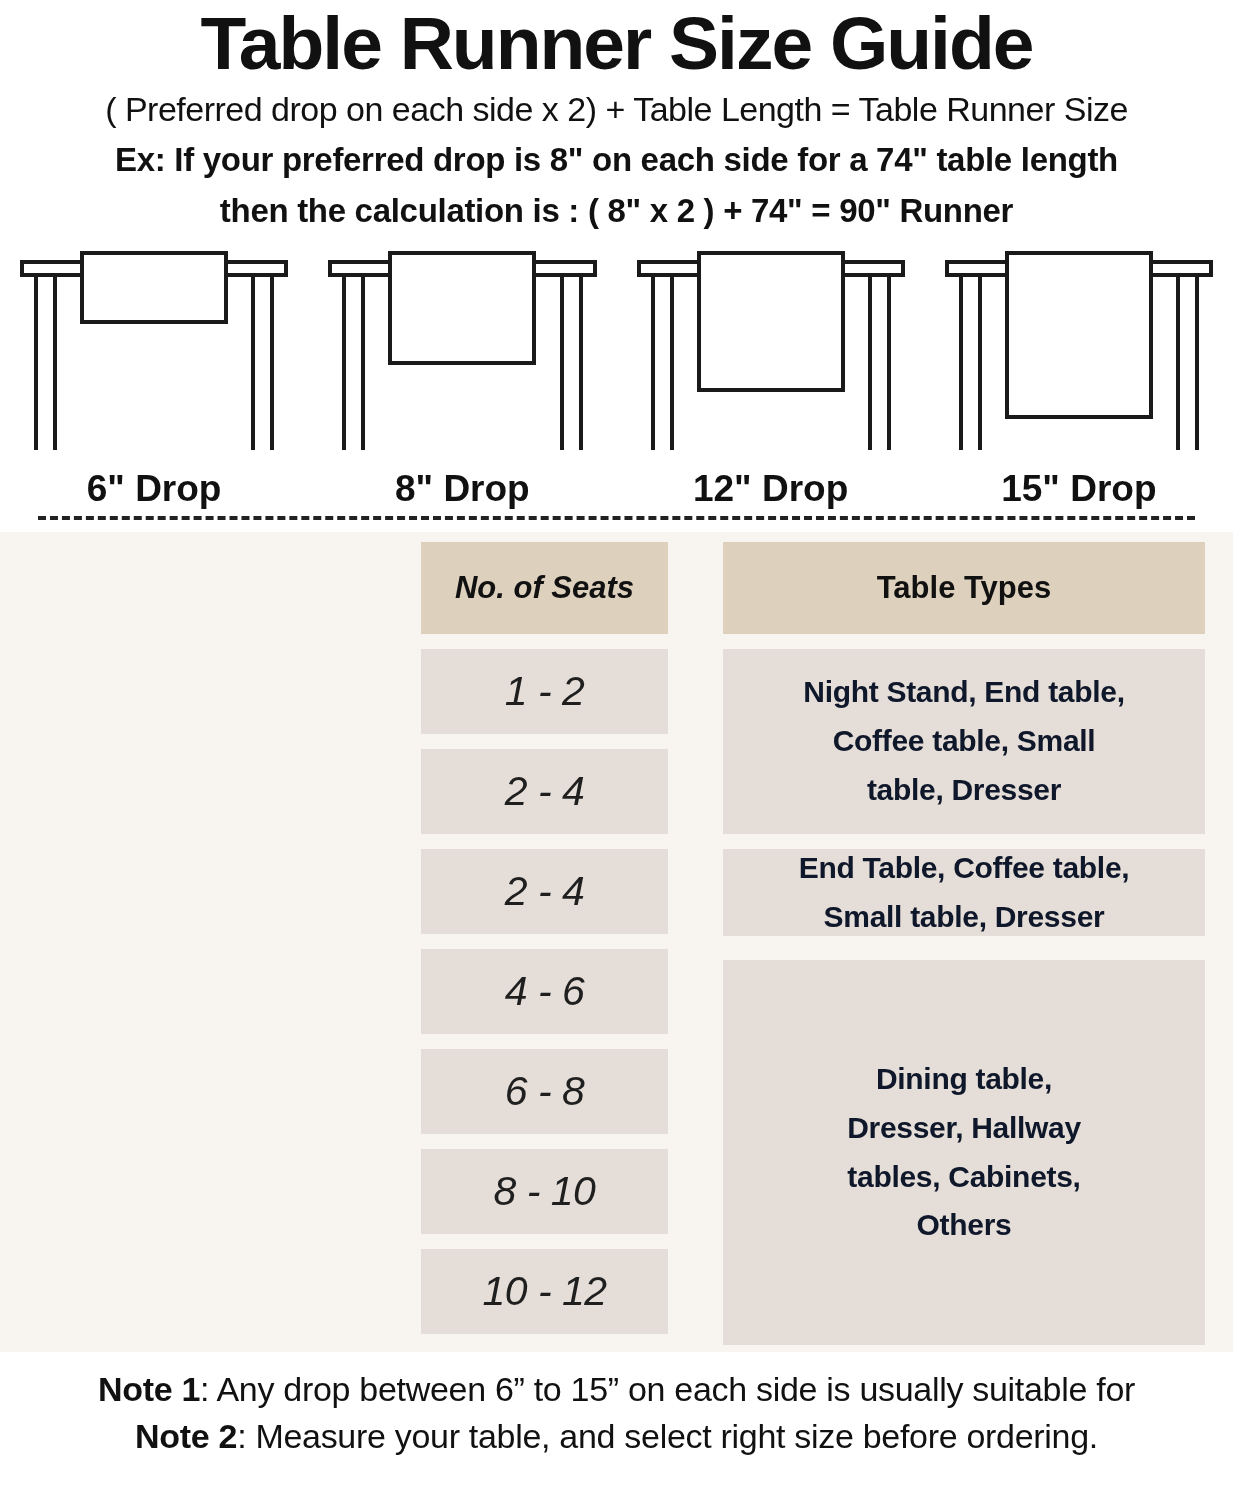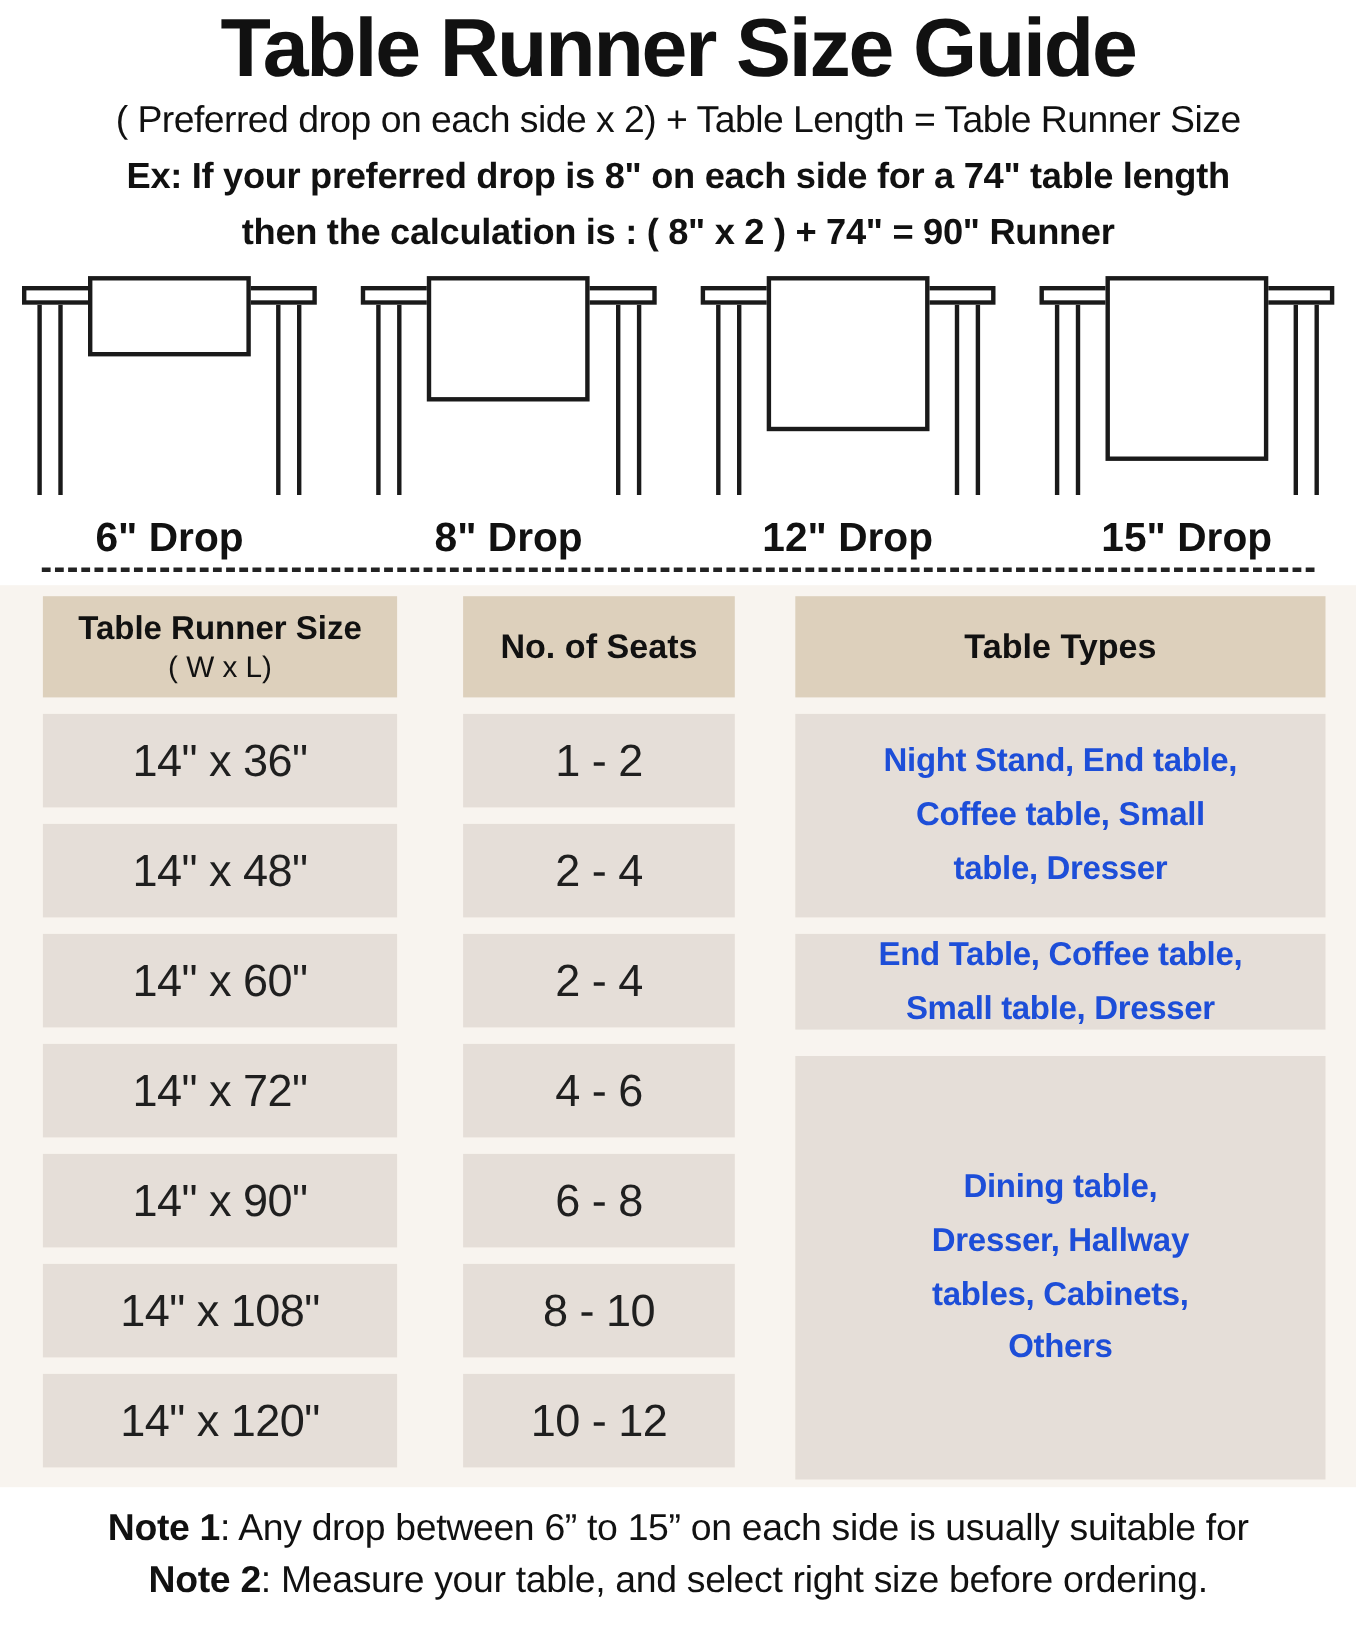--- a/index.html
+++ b/index.html
@@ -38,33 +38,33 @@
   .d12 .runner{height:133px}
   .d15 .runner{height:160px}
   
   .drop-labels{display:flex;height:38px;margin-top:2px;}
   .drop-label{flex:1;text-align:center;font-weight:700;font-size:37px;line-height:1.0;}
   .dashed{border:0;border-top:4px dashed #222;margin:8px 38px 0 38px;}
   
   .size-section{position:relative;margin-top:12px;height:820px;background:#f8f4ef;}
   .col{position:absolute;top:10px;}
   .col1{left:39px;width:322px;}
-  .col2{left:421px;width:247px;}
+  .col2{left:421px;width:247px;font-style:italic;}
   .col3{left:723px;width:482px;}
   .cell{
     display:flex;flex-direction:column;align-items:center;justify-content:center;
     text-align:center;background:#e5ded8;
   }
   .cell.header{background:#ddd0bc;height:92px;margin-bottom:15px;}
   .h1line{font-weight:700;font-size:30px;line-height:1.2;}
   .h2line{font-weight:400;font-size:27px;line-height:1.2;}
   .h-single{font-weight:700;font-size:31px;}
   .data{height:85px;margin-bottom:15px;font-size:41px;font-weight:400;color:#1f1f1f;letter-spacing:-0.5px;}
   .type-cell{
-    font-weight:700;font-size:30px;line-height:1.63;color:#1d4ed8;
+    font-weight:700;font-size:30px;line-height:1.63;color:#0f172a;
     white-space:pre-line;letter-spacing:-0.3px;
   }
   .type-a{height:185px;margin-bottom:15px;}
   .type-b{height:87px;margin-bottom:13px;}
   .type-c{height:385px;margin-top:24px;}
   
   .notes{margin-top:14px;text-align:center;font-size:34px;line-height:1.38;letter-spacing:-0.3px;color:#111;}
   .note-line{margin:0;}
   .b{font-weight:700;}
 </style>
@@ -119,33 +119,20 @@
     <div class="drop-label">6" Drop</div>
     <div class="drop-label">8" Drop</div>
     <div class="drop-label">12" Drop</div>
     <div class="drop-label">15" Drop</div>
   </div>
 
   <hr class="dashed">
 
   <div class="size-section">
 
-    <div class="col col1">
-      <div class="cell header">
-        <div class="h1line">Table Runner Size</div>
-        <div class="h2line">( W x L)</div>
-      </div>
-      <div class="cell data">14" x 36"</div>
-      <div class="cell data">14" x 48"</div>
-      <div class="cell data">14" x 60"</div>
-      <div class="cell data">14" x 72"</div>
-      <div class="cell data">14" x 90"</div>
-      <div class="cell data">14" x 108"</div>
-      <div class="cell data">14" x 120"</div>
-    </div>
 
     <div class="col col2">
       <div class="cell header">
         <div class="h-single">No. of Seats</div>
       </div>
       <div class="cell data">1 - 2</div>
       <div class="cell data">2 - 4</div>
       <div class="cell data">2 - 4</div>
       <div class="cell data">4 - 6</div>
       <div class="cell data">6 - 8</div>

